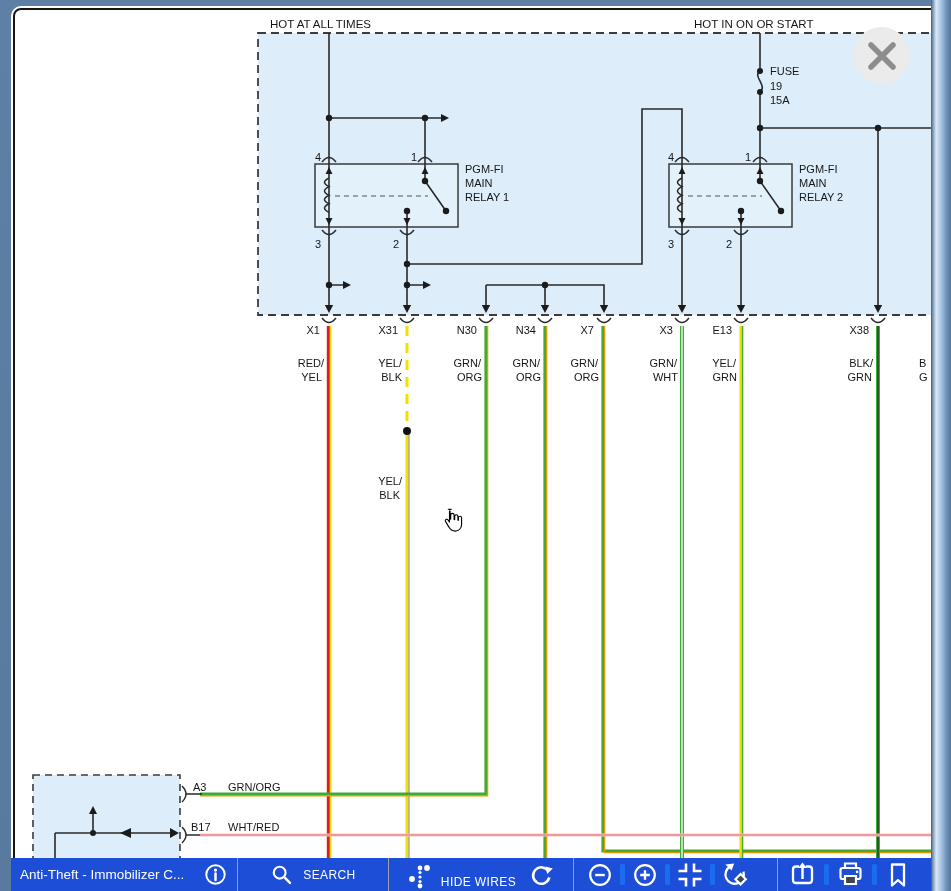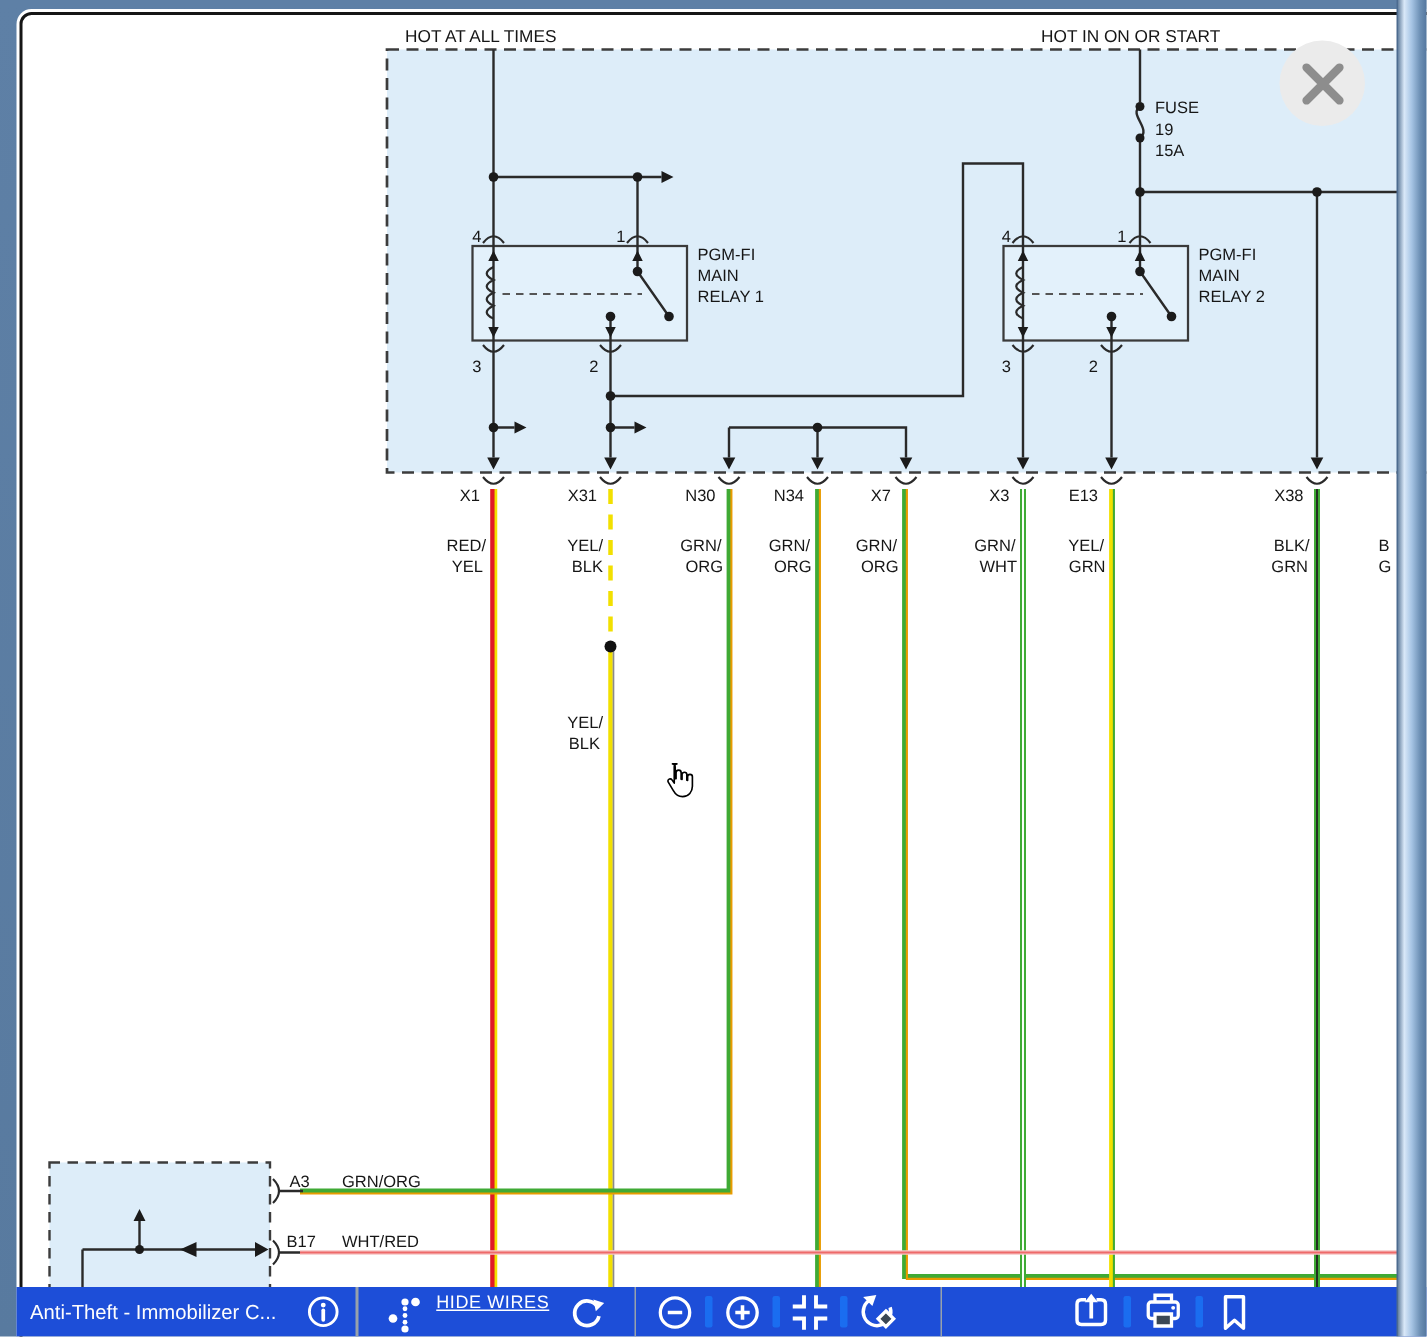--- a/index.html
+++ b/index.html
@@ -239,25 +239,32 @@
       <svg class="tb-icon" width="25" height="25" viewBox="-13 -13 26 26">
         <circle r="9.6" fill="none" stroke="#fff" stroke-width="2"></circle>
         <circle cx="0" cy="-4.6" r="1.7" fill="#fff"></circle>
         <path d="M0,-1 V5.6" stroke="#fff" stroke-width="2.6" stroke-linecap="round"></path>
       </svg>
     </span>
   </div>
 
   <div class="tb-div"></div>
 
+  <div class="tb-sec tb-search-sec tb-btn">
+    <svg class="tb-icon" width="24" height="24" viewBox="-13 -13 26 26">
+      <circle cx="-2.5" cy="-2.5" r="6.4" fill="none" stroke="#fff" stroke-width="2.3"></circle>
+      <path d="M2.4,2.4 L8.6,8.6" stroke="#fff" stroke-width="2.7" stroke-linecap="round"></path>
+    </svg>
+    <span class="tb-label">SEARCH</span>
+  </div>
 
   <div class="tb-div"></div>
 
   <div class="tb-sec tb-hide-sec">
-    <span class="tb-btn" style="display:flex;align-items:flex-start;gap:7px;text-decoration:underline;">
+    <span class="tb-btn" style="display:flex;align-items:flex-end;gap:7px;">
       <svg class="tb-icon" width="26" height="28" viewBox="-13 -14 26 28">
         <g fill="#fff">
           <circle cx="-9" cy="4" r="2.9"></circle>
           <circle cx="-1" cy="-7" r="2.4"></circle>
           <circle cx="-1" cy="-2.5" r="1.6"></circle>
           <circle cx="-1" cy="2" r="1.6"></circle>
           <circle cx="-1" cy="6.5" r="1.6"></circle>
           <circle cx="-1" cy="11" r="2.4"></circle>
           <circle cx="6" cy="-7" r="2.9"></circle>
         </g>

